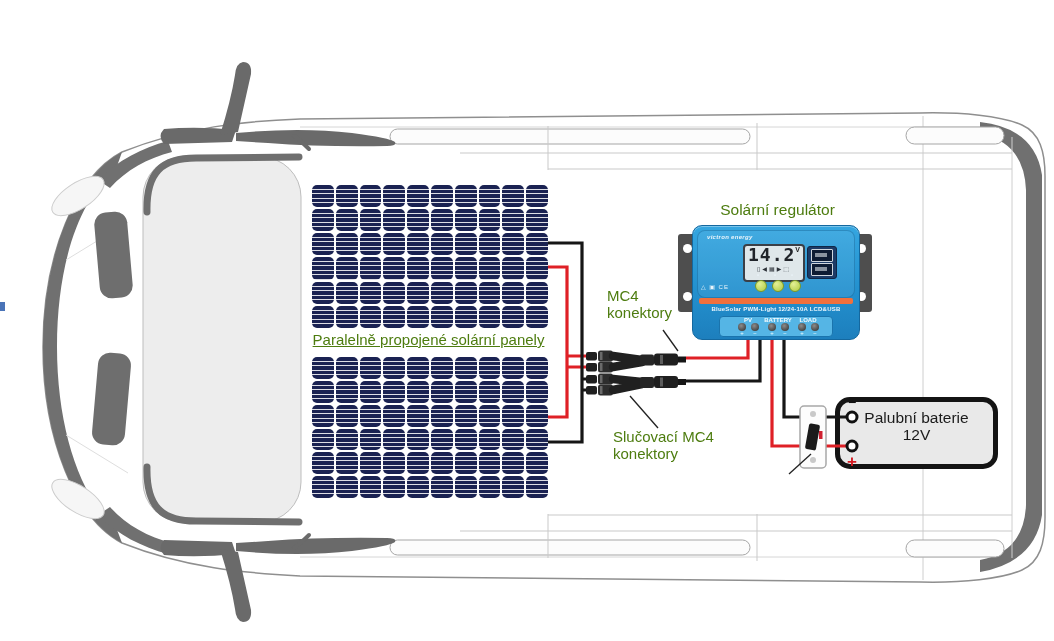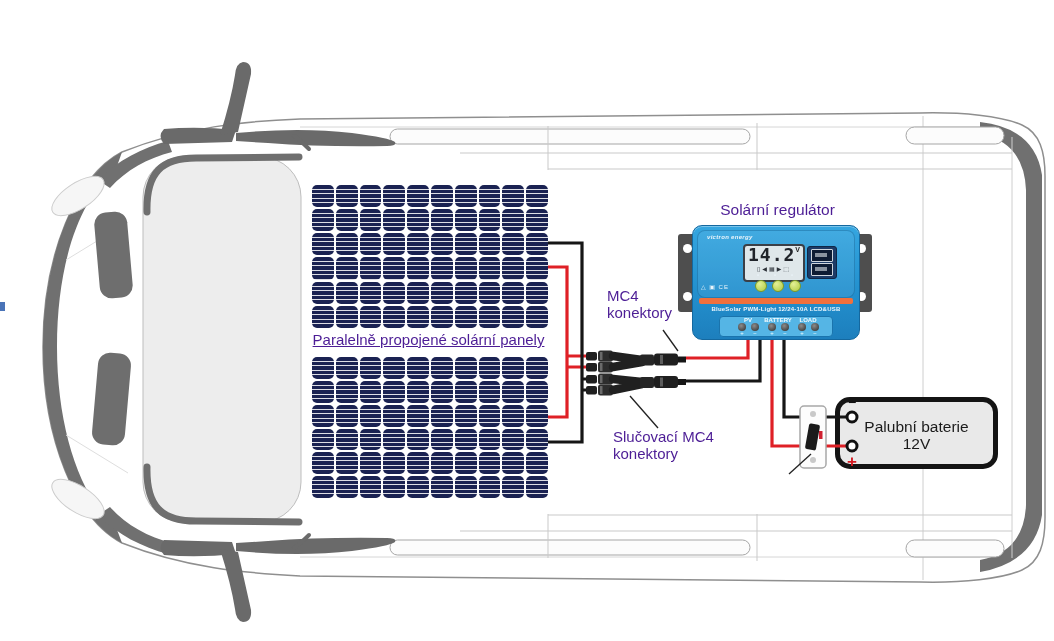--- a/index.html
+++ b/index.html
@@ -1,19 +1,19 @@
 <!DOCTYPE html>
 <html><head>
 <meta charset="utf-8">
 <style>
   html,body{margin:0;padding:0;background:#ffffff;}
   #stage{position:relative;width:1054px;height:641px;background:#fff;overflow:hidden;
          font-family:"Liberation Sans",sans-serif;color:#1b1b1b;}
   #stage svg{position:absolute;left:0;top:0;}
-  .lbl{position:absolute;font-size:15px;line-height:17px;color:#4c1d95;z-index:6;}
+  .lbl{position:absolute;font-size:15px;line-height:17px;color:#4d7c0f;z-index:6;}
   .lbl.center{text-align:center;}
   
   .panel{position:absolute;display:grid;grid-template-columns:repeat(10,1fr);
          grid-template-rows:repeat(6,1fr);gap:2px;z-index:4;}
   .cell{background-color:#1a2252;border-radius:5px;
         background-image:repeating-linear-gradient(to bottom,rgba(255,255,255,0) 0 3.6px,
             rgba(255,255,255,.85) 3.6px 4.6px);}
   
   #regulator{position:absolute;left:678px;top:222px;width:194px;height:119px;z-index:4;}
   .bracket{position:absolute;width:20px;height:78px;top:12px;background:#4e4e4e;border-radius:3px;}
@@ -46,21 +46,21 @@
   #reg-tblock{position:absolute;left:26px;top:90px;width:112px;height:19px;background:#55b5e5;
               border:1px solid #1a74ad;border-radius:4px;}
   .t-lab{position:absolute;top:0px;font-size:6px;line-height:6px;color:#f2fafe;font-weight:bold;
          transform:translateX(-50%);}
   .screw{position:absolute;top:6px;width:8px;height:8px;border-radius:50%;
          background:radial-gradient(circle at 40% 35%,#8c8c8c,#2b2b2b);transform:translateX(-50%);}
   .t-pol{position:absolute;top:13px;font-size:6px;line-height:6px;color:#f2fafe;transform:translateX(-50%);}
   
   #battery{position:absolute;left:835px;top:397px;width:163px;height:72px;z-index:2;
            background:#e9e9e9;border:5px solid #141414;border-radius:15px;box-sizing:border-box;}
-  #battery .txt{margin-top:16px;text-align:center;font-size:15.5px;line-height:17px;color:#1b1b1b;}
+  #battery .txt{margin-top:7px;text-align:center;font-size:15.5px;line-height:17px;color:#1b1b1b;}
   
   #edge-artifact{position:absolute;left:0;top:302px;width:5px;height:9px;background:#4a74b8;z-index:1;}
 </style>
 </head>
 <body>
 
 <div id="stage">
 
   <svg width="1054" height="641" viewBox="0 0 1054 641" style="z-index:1">
 

